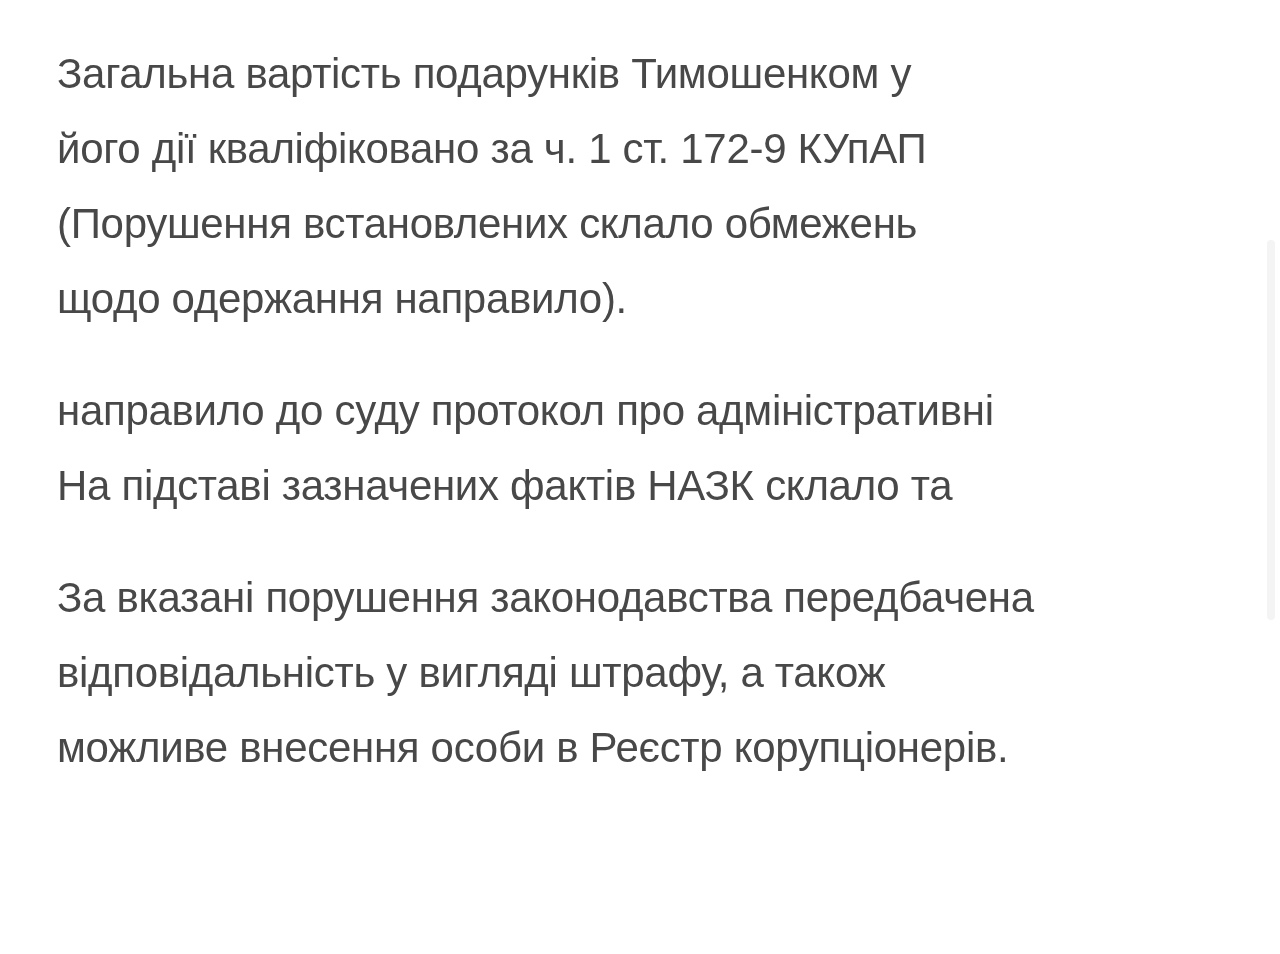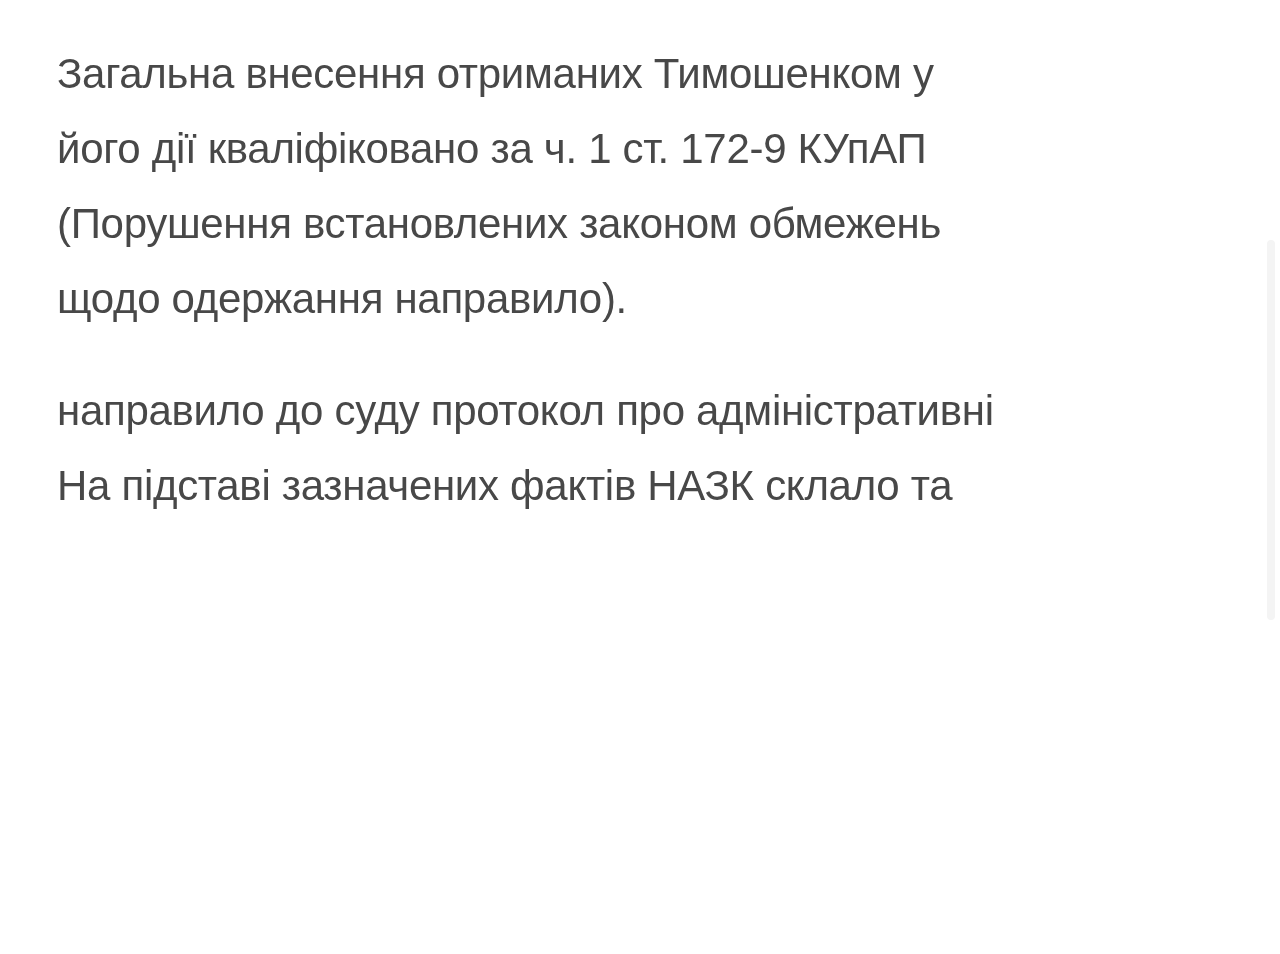--- a/index.html
+++ b/index.html
@@ -40,27 +40,32 @@
     background: #f4f4f4;
     border-radius: 4px;
   }
 </style>
 </head>
 <body>
 
 <div class="article">
 
   <div class="paragraph">
-    <div class="line">Загальна внесення отриманих Тимошенком у</div>
+    <div class="line">Загальна вартість подарунків Тимошенком у</div>
     <div class="line">його дії кваліфіковано за ч. 1 ст. 172-9 КУпАП</div>
-    <div class="line">(Порушення встановлених законом обмежень</div>
+    <div class="line">(Порушення встановлених склало обмежень</div>
     <div class="line">щодо одержання направило).</div>
   </div>
 
   <div class="paragraph">
     <div class="line">направило до суду протокол про адміністративні</div>
     <div class="line">На підставі зазначених фактів НАЗК склало та</div>
   </div>
 
+  <div class="paragraph">
+    <div class="line">За вказані порушення законодавства передбачена</div>
+    <div class="line">відповідальність у вигляді штрафу, а також</div>
+    <div class="line">можливе внесення особи в Реєстр корупціонерів.</div>
+  </div>
 
 </div>
 
 <div class="scrollbar-thumb"></div>
 
 </body></html>

